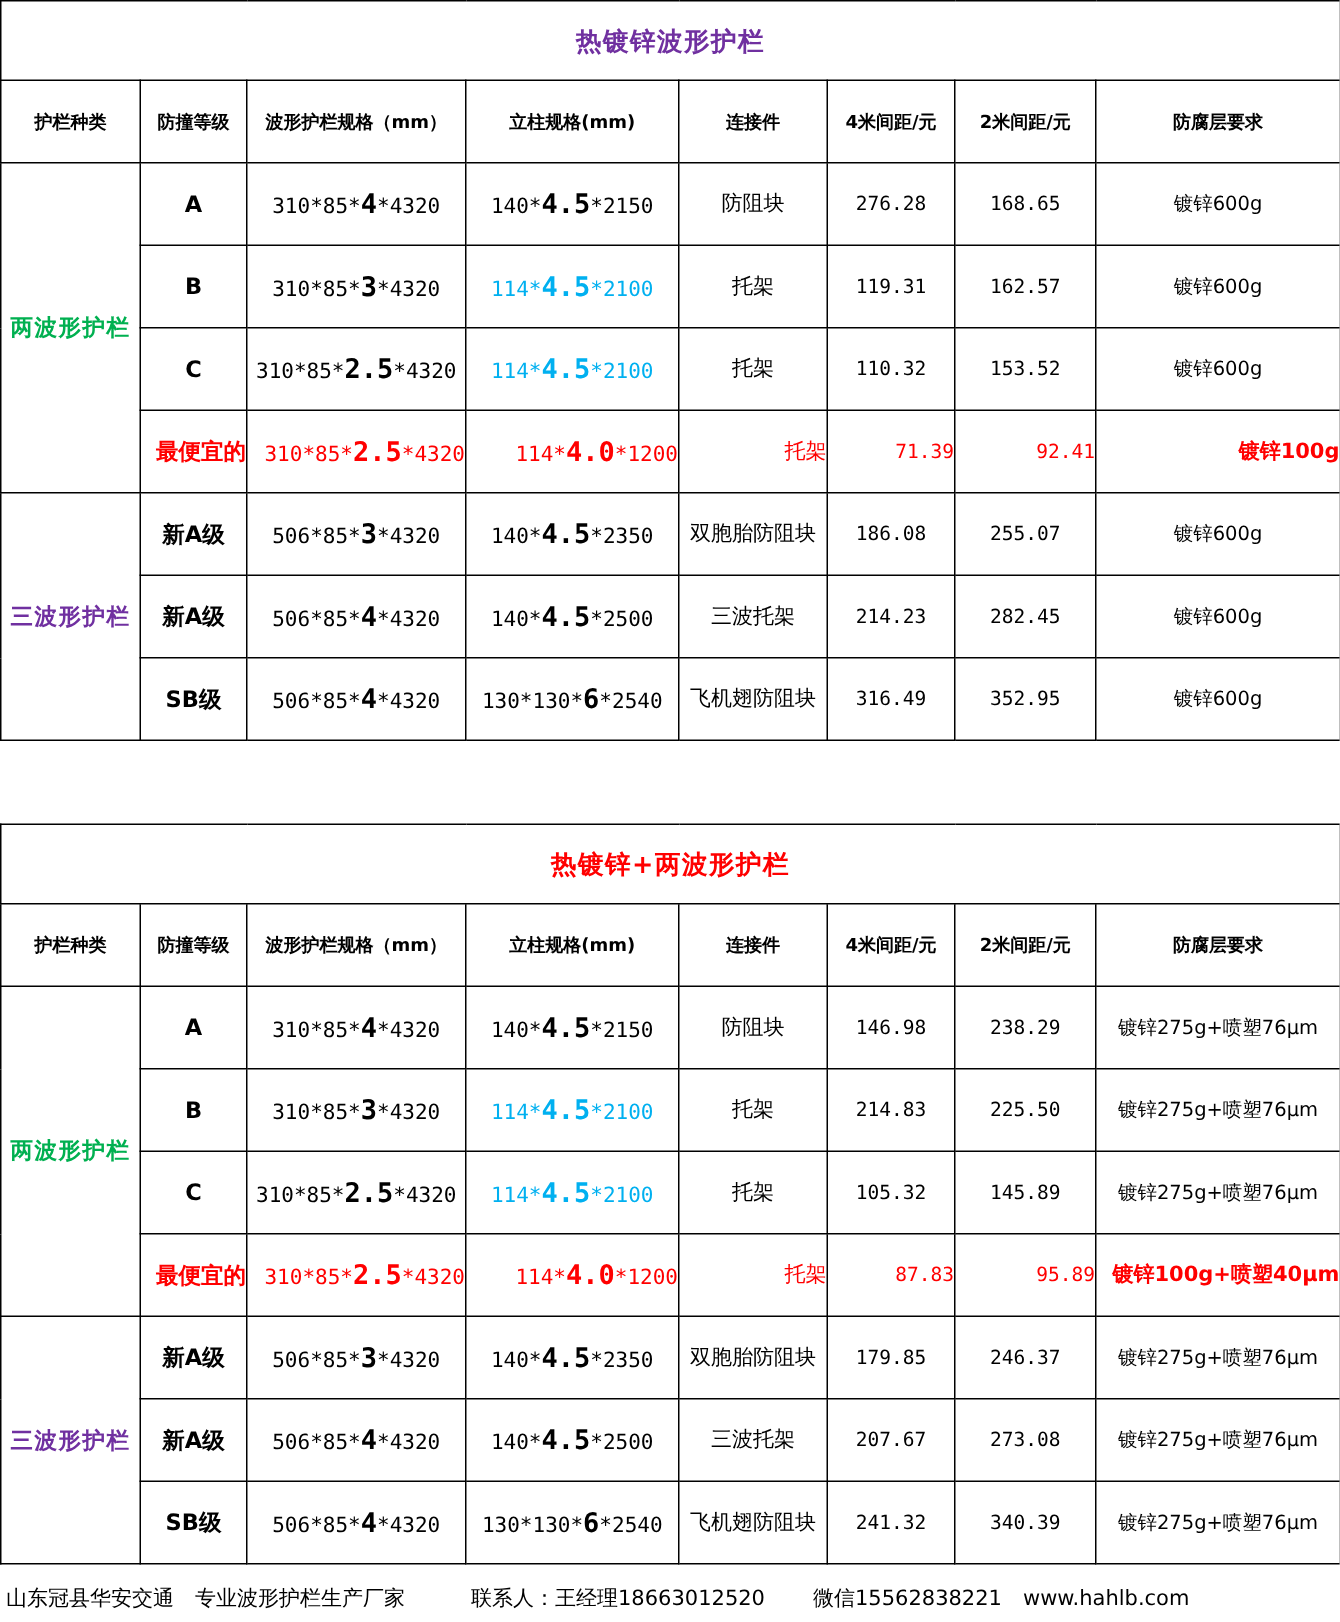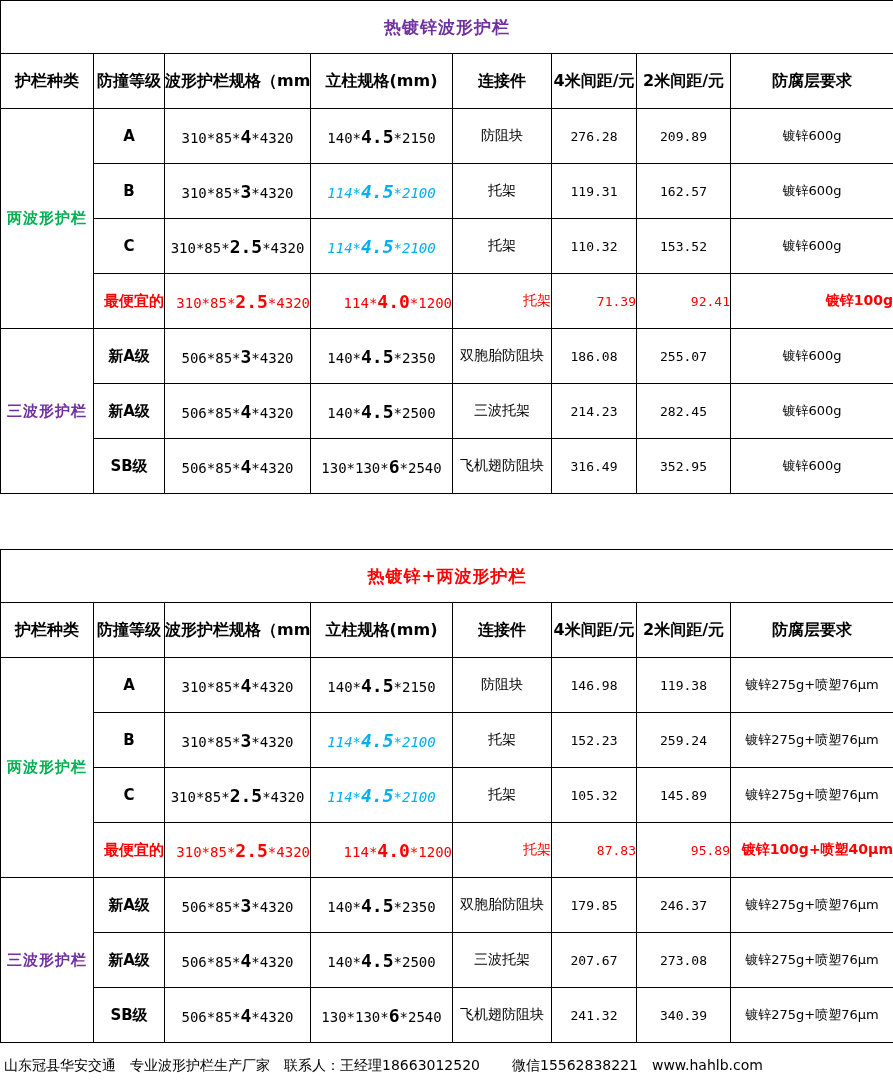--- a/index.html
+++ b/index.html
@@ -8,38 +8,38 @@
     font-family:"DejaVu Sans","Liberation Sans",sans-serif;
   }
   table.price { border-collapse:collapse; width:893px; table-layout:fixed; }
   table.price td {
     border:1px solid #000; text-align:center; vertical-align:middle;
     padding:0; overflow:hidden; white-space:nowrap;
   }
   tr.title-row td { height:52px; font-size:17px; font-weight:bold; letter-spacing:1px; }
   .t1 tr.title-row td { color:var(--purple);text-align:center; }
   .t2 tr.title-row td { color:var(--red); }
-  tr.header-row td { height:54px; font-size:16px; font-weight:bold; }
+  tr.header-row td { height:54px; font-size:12px; font-weight:bold; }
   tr.data-row td { height:54px; }
   td.cat { font-size:15px; font-weight:bold; letter-spacing:1px; }
   .green  { color:var(--green);font-family:Liberation Serif, serif; }
   .purple { color:var(--purple); }
   td.grade { font-size:15px; font-weight:bold; }
   td.spec { font-size:14px; font-family:"DejaVu Sans Mono","Liberation Mono",monospace; }
   td.spec .big { font-size:18px; font-weight:bold; }
   td.conn { font-size:14px; }
   td.price { font-size:13px; font-family:"DejaVu Sans Mono","Liberation Mono",monospace; }
   td.coat { font-size:13px; }
-  .cyan { color:var(--cyan);font-style:italic; }
+  .cyan { color:var(--cyan); }
   tr.cheapest td { color:var(--red);text-align:right; }
   tr.cheapest td.coat { font-weight:bold; font-size:14px; }
   .table-gap { height:55px; }
   .footer { margin:14px 0 0 4px; font-size:14px; color:#000; }
   .footer span { margin-right:14px; }
-  .footer .contact { margin-right:32px; }
+  .footer .contact { margin-right:32px;margin-left:30px; }
 </style>
 </head>
 <body>
 
 <table class="price t1">
   <colgroup>
     <col style="width:93px">
       <col style="width:71px">
       <col style="width:146px">
       <col style="width:142px">
@@ -62,21 +62,21 @@
     <td>2米间距/元</td>
     <td>防腐层要求</td>
   </tr>
   <tr class="data-row">
     <td class="cat green" rowspan="4">两波形护栏</td>
     <td class="grade">A</td>
     <td class="spec"><span>310*85*</span><span class="big">4</span><span>*4320</span></td>
     <td class="spec"><span>140*</span><span class="big">4.5</span><span>*2150</span></td>
     <td class="conn">防阻块</td>
     <td class="price">276.28</td>
-    <td class="price">209.89</td>
+    <td class="price">168.65</td>
     <td class="coat">镀锌600g</td>
   </tr>
   <tr class="data-row">
     <td class="grade">B</td>
     <td class="spec"><span>310*85*</span><span class="big">3</span><span>*4320</span></td>
     <td class="spec cyan"><span>114*</span><span class="big">4.5</span><span>*2100</span></td>
     <td class="conn">托架</td>
     <td class="price">119.31</td>
     <td class="price">162.57</td>
     <td class="coat">镀锌600g</td>
@@ -157,30 +157,30 @@
     <td>2米间距/元</td>
     <td>防腐层要求</td>
   </tr>
   <tr class="data-row">
     <td class="cat green" rowspan="4">两波形护栏</td>
     <td class="grade">A</td>
     <td class="spec"><span>310*85*</span><span class="big">4</span><span>*4320</span></td>
     <td class="spec"><span>140*</span><span class="big">4.5</span><span>*2150</span></td>
     <td class="conn">防阻块</td>
     <td class="price">146.98</td>
-    <td class="price">119.38</td>
+    <td class="price">238.29</td>
     <td class="coat">镀锌275g+喷塑76μm</td>
   </tr>
   <tr class="data-row">
     <td class="grade">B</td>
     <td class="spec"><span>310*85*</span><span class="big">3</span><span>*4320</span></td>
     <td class="spec cyan"><span>114*</span><span class="big">4.5</span><span>*2100</span></td>
     <td class="conn">托架</td>
-    <td class="price">152.23</td>
-    <td class="price">259.24</td>
+    <td class="price">214.83</td>
+    <td class="price">225.50</td>
     <td class="coat">镀锌275g+喷塑76μm</td>
   </tr>
   <tr class="data-row">
     <td class="grade">C</td>
     <td class="spec"><span>310*85*</span><span class="big">2.5</span><span>*4320</span></td>
     <td class="spec cyan"><span>114*</span><span class="big">4.5</span><span>*2100</span></td>
     <td class="conn">托架</td>
     <td class="price">105.32</td>
     <td class="price">145.89</td>
     <td class="coat">镀锌275g+喷塑76μm</td>

